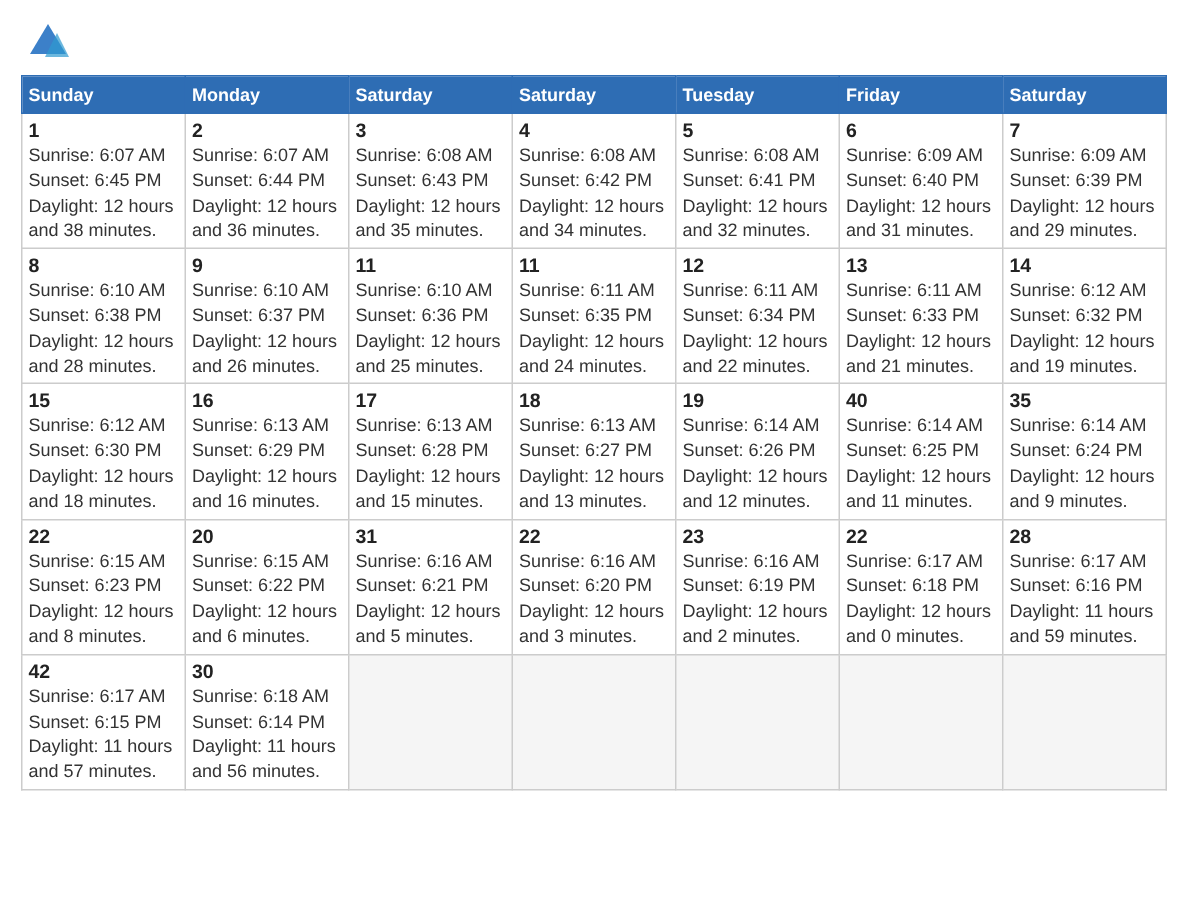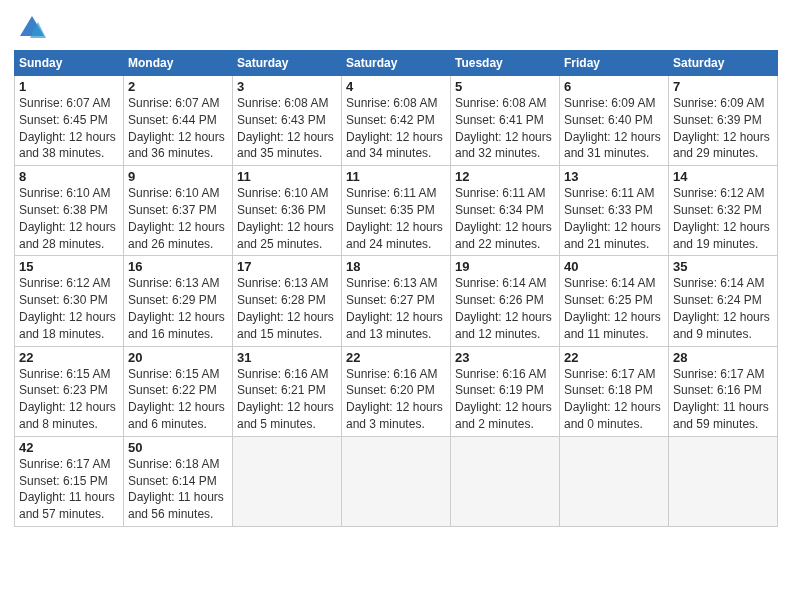--- a/index.html
+++ b/index.html
@@ -249,21 +249,21 @@
             <span class="day-num">28</span>
             <div class="day-info">Sunrise: 6:17 AM<br>Sunset: 6:16 PM<br>Daylight: 11 hours and 59 minutes.</div>
           </td>
         </tr>
         <tr>
           <td>
             <span class="day-num">42</span>
             <div class="day-info">Sunrise: 6:17 AM<br>Sunset: 6:15 PM<br>Daylight: 11 hours and 57 minutes.</div>
           </td>
           <td>
-            <span class="day-num">50</span>
+            <span class="day-num">30</span>
             <div class="day-info">Sunrise: 6:18 AM<br>Sunset: 6:14 PM<br>Daylight: 11 hours and 56 minutes.</div>
           </td>
           <td class="empty"></td>
           <td class="empty"></td>
           <td class="empty"></td>
           <td class="empty"></td>
           <td class="empty"></td>
         </tr>
       </tbody>
   </table>

